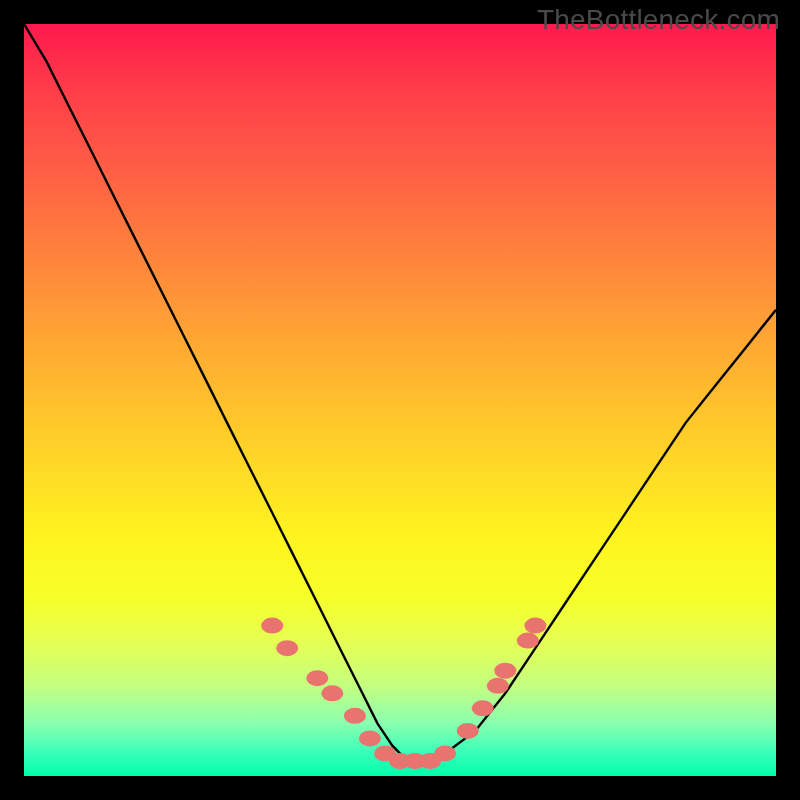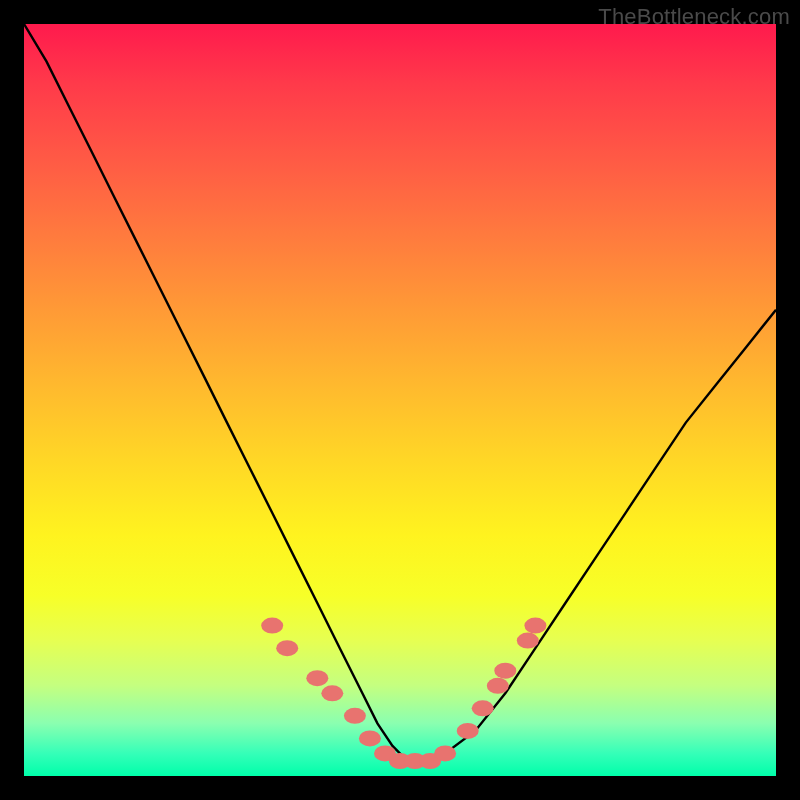--- a/index.html
+++ b/index.html
@@ -43,23 +43,23 @@
       #e6ff52 82%,
       #c4ff80 88%,
       #8affb0 93%,
       #35ffb8 97%,
       #00ffaa 100%
     );
   }
   .watermark {
     position: absolute;
     top: 4px;
-    right: 10px;
+    right: 20px;
     color: #4a4a4a;
-    font-size: 22px;
+    font-size: 28px;
     font-weight: 500;
     letter-spacing: 0.2px;
     user-select: none;
   }
   svg.curve {
     position: absolute;
     inset: 0;
   }
 </style>
 </head>

